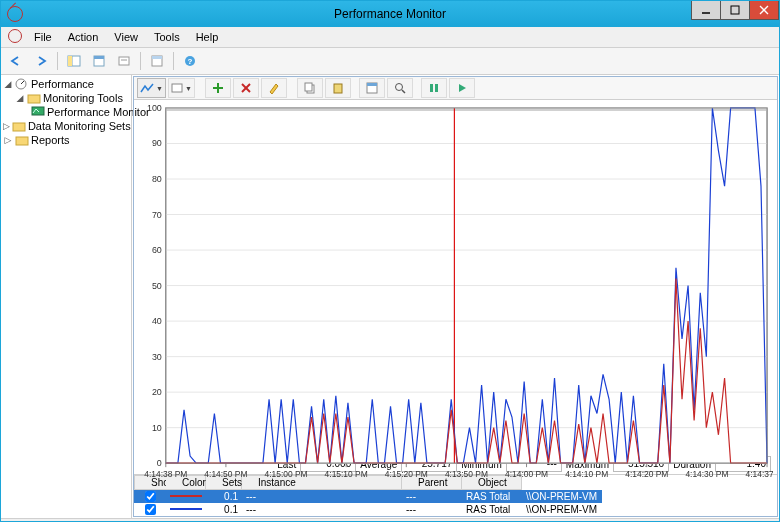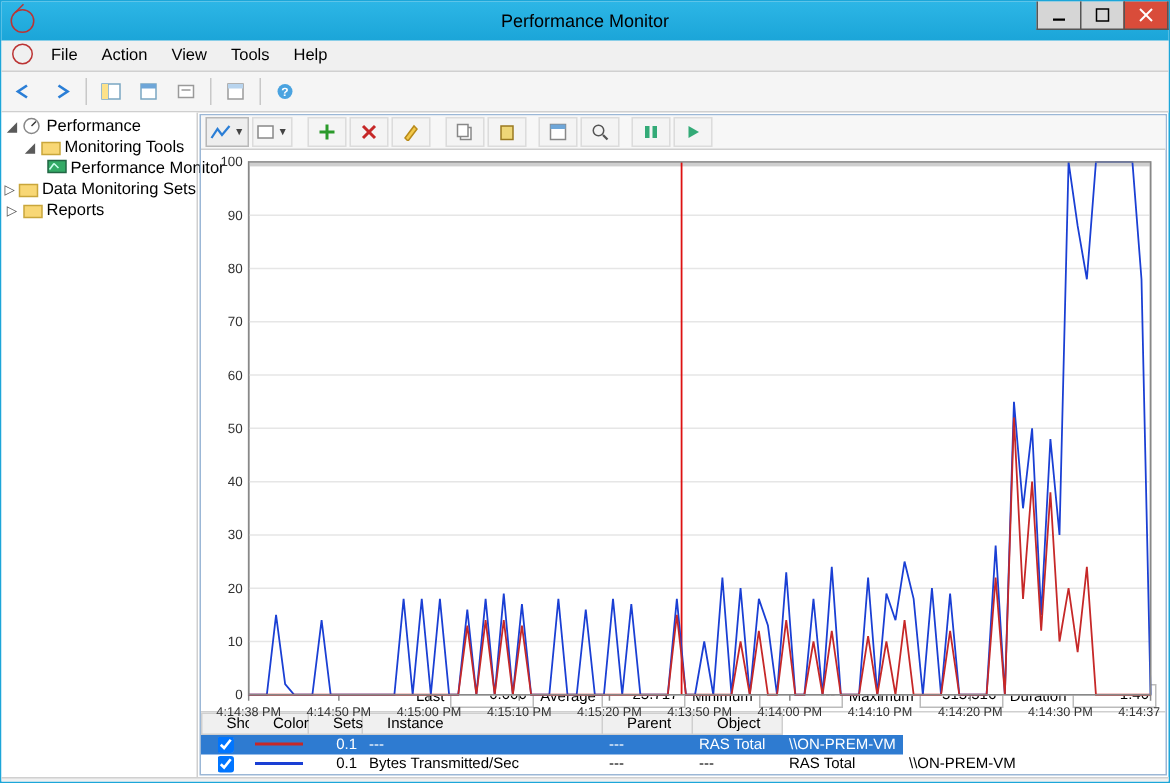--- a/index.html
+++ b/index.html
@@ -334,21 +334,20 @@
               <div>\\ON-PREM-VM</div>
             </div>
             <div class="cgrow">
               <div class="chk">
                 <input type="checkbox" checked="" style="">
               </div>
               <div>
                 <div class="swatch" style="background:#1a3fd4"></div>
               </div>
               <div style="text-align:right">0.1</div>
-              <div>Bytes Transmitted/Sec</div>
               <div>---</div>
               <div>---</div>
               <div>RAS Total</div>
               <div>\\ON-PREM-VM</div>
             </div>
           </div>
       </div>
     </div>
   </div>
   <div class="footer"></div>

